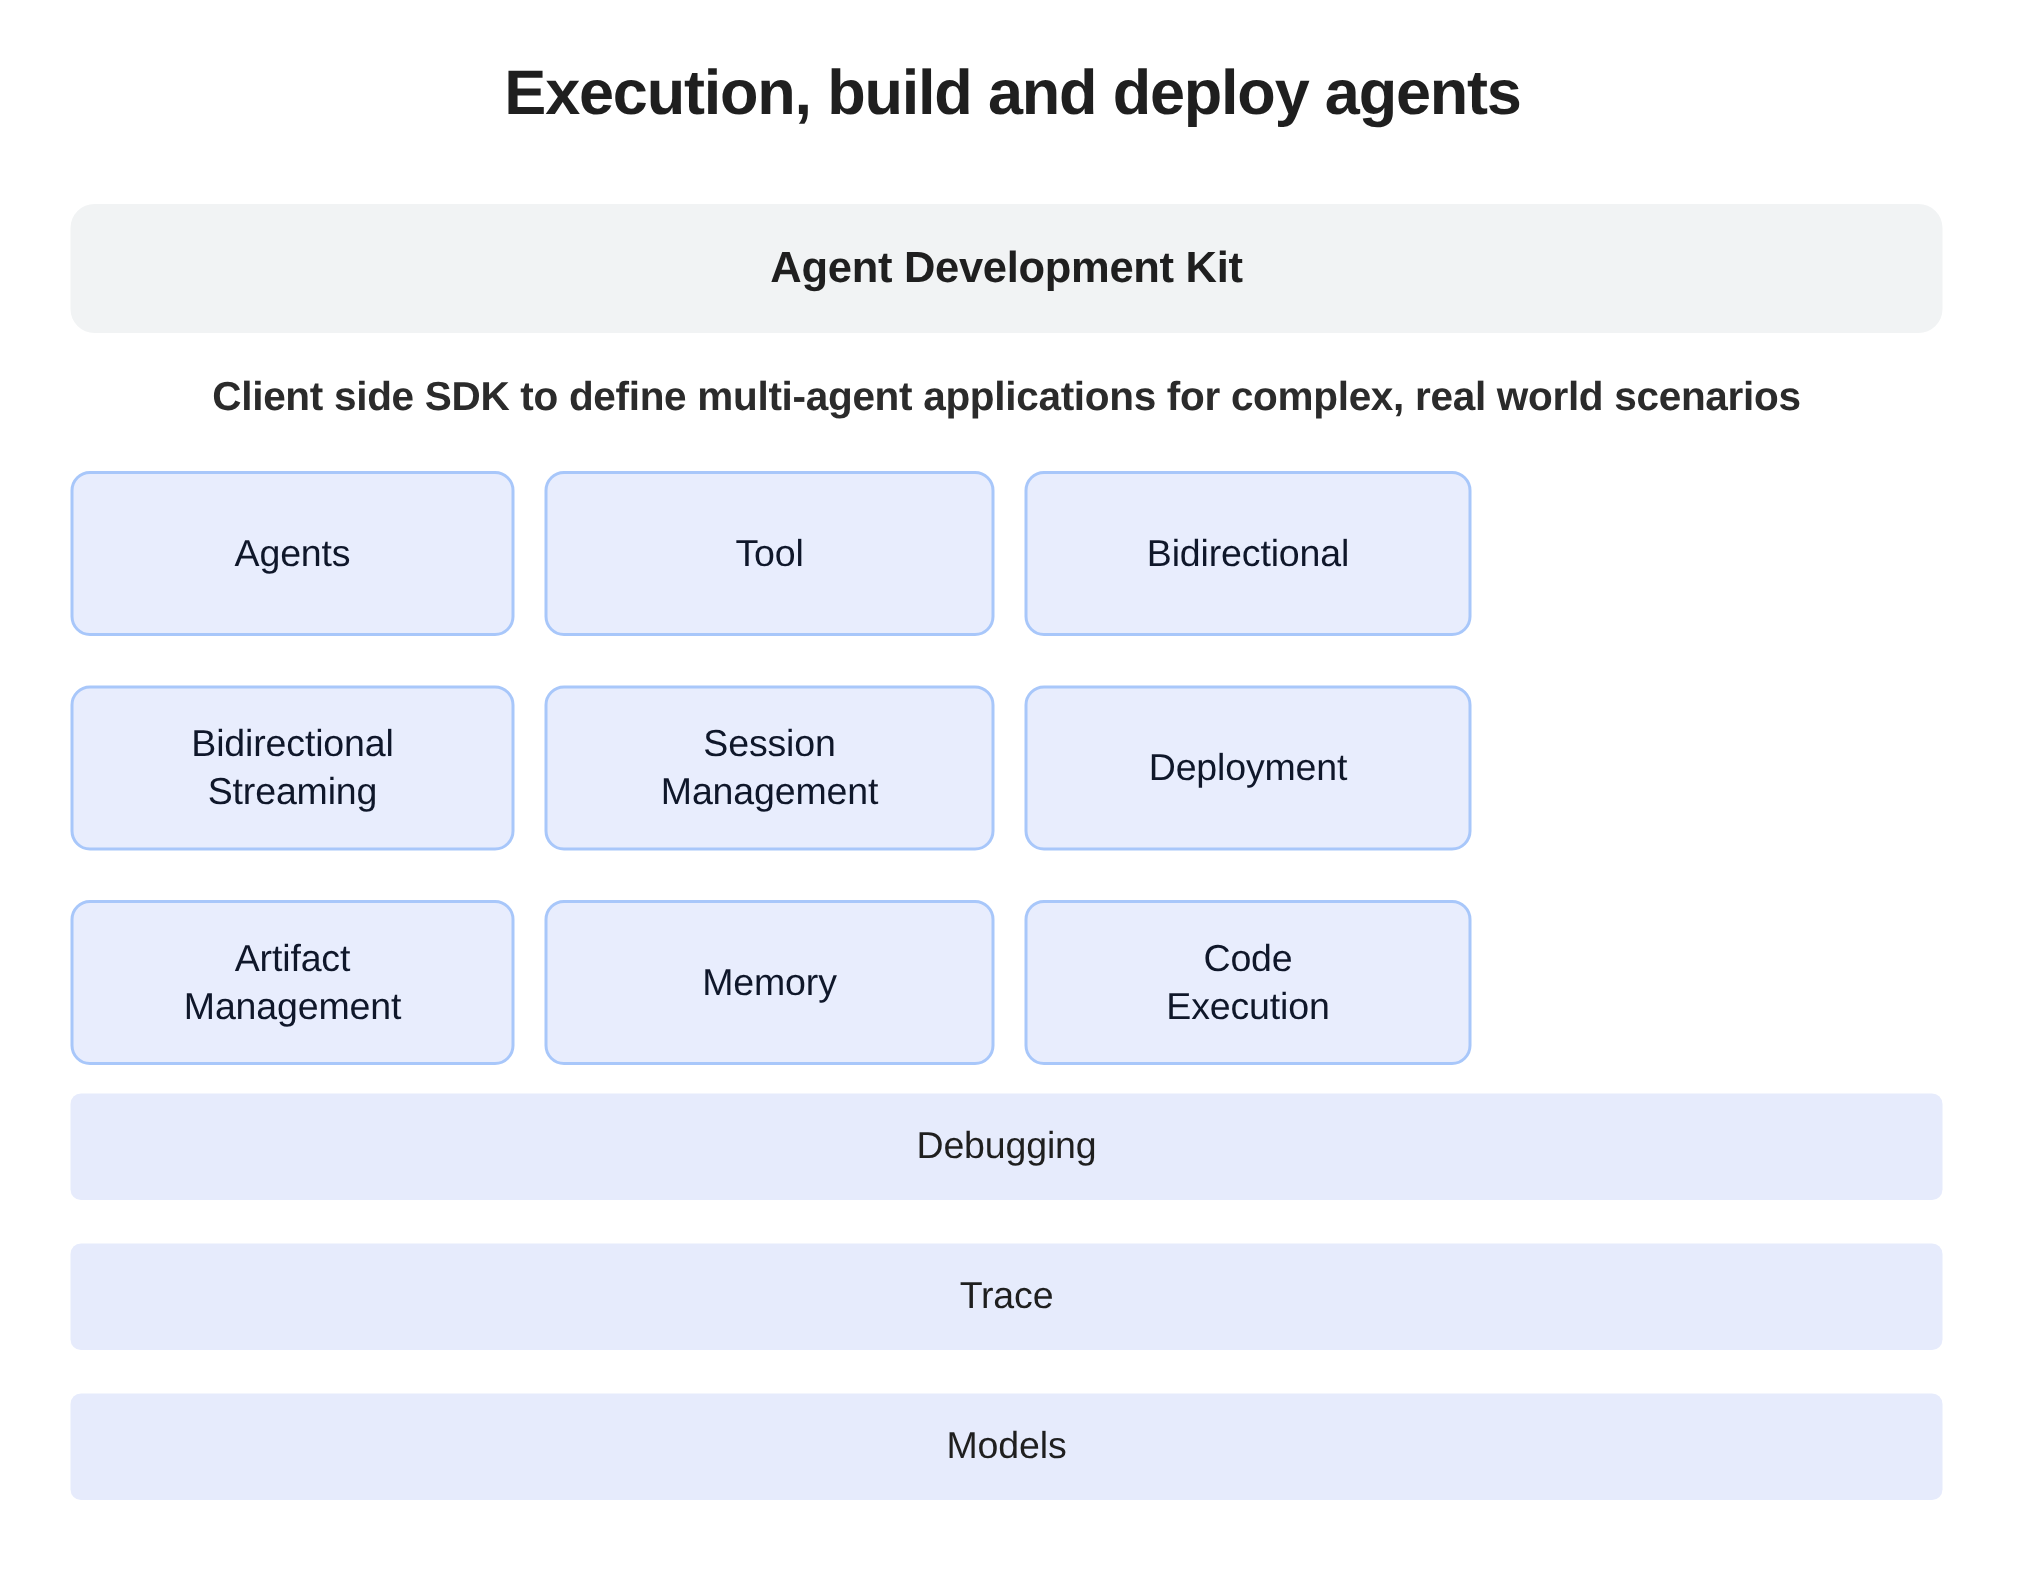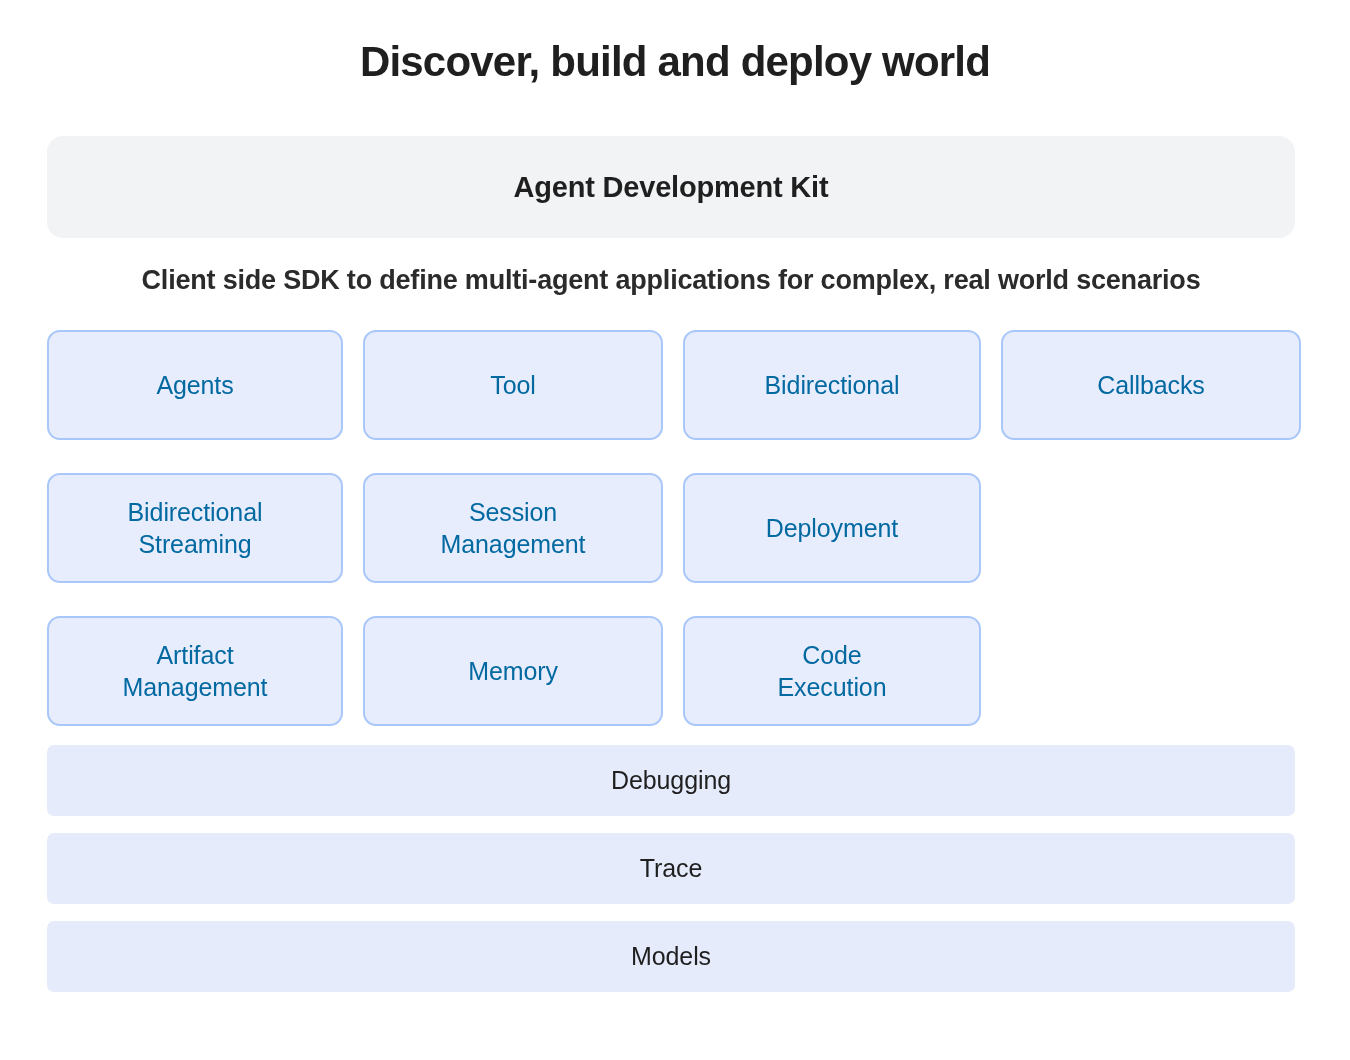--- a/index.html
+++ b/index.html
@@ -30,21 +30,21 @@
     color: #1f1f1f;
     line-height: 1.15;
   }
   .stack {
     position: absolute;
     left: 47px;
     right: 55px;
     top: 136px;
   }
   .adk-header {
-    height: 102px;
+    height: 86px;
     border-radius: 16px;
     background: #f1f3f4;
     display: flex;
     align-items: center;
     justify-content: center;
     font-size: 29px;
     font-weight: 700;
     color: #1f1f1f;
     letter-spacing: -0.2px;
   }
@@ -75,77 +75,74 @@
     box-sizing: border-box;
     border: 2px solid #a8c7fa;
     border-radius: 13px;
     background: #e8edfd;
     display: flex;
     align-items: center;
     justify-content: center;
     text-align: center;
     font-size: 25px;
     font-weight: 400;
-    color: #0369a1;
+    color: #0f172a;
     line-height: 1.28;
     letter-spacing: -0.1px;
     padding: 0 8px;
   }
   .card .card-label {
     display: block;
     white-space: pre-line;
   }
   .bars {
     margin-top: 19px;
     display: flex;
     flex-direction: column;
-    gap: 17px;
+    gap: 29px;
   }
   .bar {
     height: 71px;
     border-radius: 7px;
     background: #e6ebfc;
     display: flex;
     align-items: center;
     justify-content: center;
     font-size: 25px;
     font-weight: 400;
     color: #1f1f1f;
     letter-spacing: -0.1px;
   }
 </style>
 </head>
 <body>
 
 <div class="page">
 
-  <h1 class="title">Discover, build and deploy world</h1>
+  <h1 class="title">Execution, build and deploy agents</h1>
 
   <div class="stack">
 
     <div class="adk-header">
       <span>Agent Development Kit</span>
     </div>
 
     <p class="subtitle">Client side SDK to define multi-agent applications for complex, real world scenarios</p>
 
     <div class="grid">
 
       <div class="grid-row">
         <div class="card">
           <span class="card-label">Agents</span>
         </div>
         <div class="card">
           <span class="card-label">Tool</span>
         </div>
         <div class="card">
           <span class="card-label">Bidirectional</span>
-        </div>
-        <div class="card">
-          <span class="card-label">Callbacks</span>
         </div>
       </div>
 
       <div class="grid-row">
         <div class="card">
           <span class="card-label">Bidirectional
 Streaming</span>
         </div>
         <div class="card">
           <span class="card-label">Session

